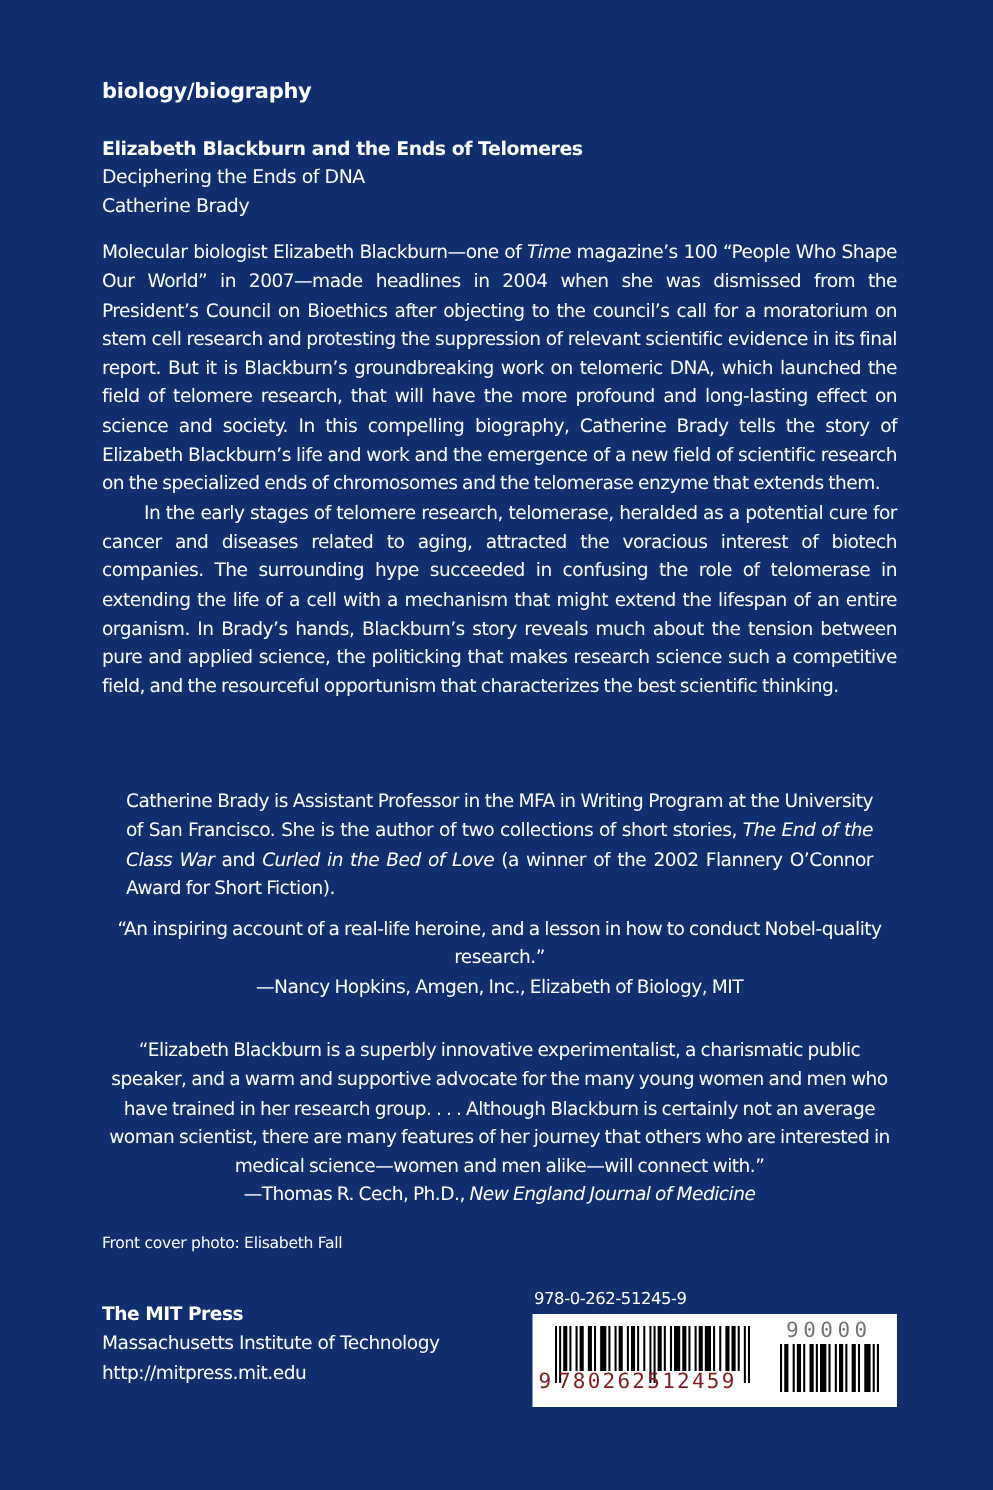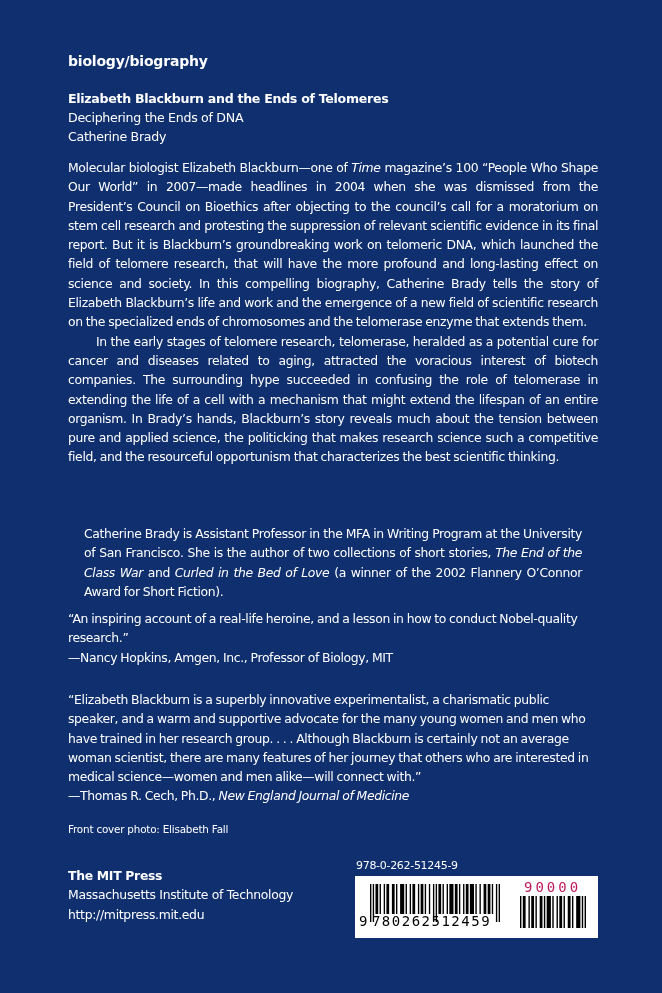--- a/index.html
+++ b/index.html
@@ -18,37 +18,37 @@
     .body-text {
       position: absolute; top: 158px; width: 530px;
       font-size: 12.4px; line-height: 19.3px;
       text-align: justify; letter-spacing: -0.35px; word-spacing: -0.5px;
       hyphens: manual;
     }
     .body-text p { margin: 0; }
     .body-text p.indent { text-indent: 28px; }
     .bio { position: absolute; top: 508px; width: 530px; font-size: 12.4px; line-height: 19.3px; text-align: justify; letter-spacing: -0.35px; word-spacing: -0.5px; }
     .bio p { margin: 16px; }
-    .quote { position: absolute; width: 530px; font-size: 12.4px; line-height: 19.3px; letter-spacing: -0.35px; word-spacing: -0.5px; }
+    .quote { position: absolute; width: 530px; font-size: 12.4px; line-height: 19.3px; letter-spacing: -0.35px; word-spacing: -0.5px; text-align: center; }
     .quote p { margin: 0; }
     .q1 { top: 609px; }
     .q2 { top: 690px; }
     .credit { position: absolute; top: 823px; font-size: 10.4px; letter-spacing: -0.2px; }
     .publisher { position: absolute; top: 866px; font-size: 12.4px; line-height: 19.3px; letter-spacing: -0.3px; }
     .publisher .press-name { font-weight: bold; }
     .isbn-label { position: absolute; left: 356px; top: 859px; font-size: 11px; letter-spacing: -0.3px; }
     .barcode-box {
       position: absolute; left: 355px; top: 876px; width: 243px; height: 62px;
       background: #ffffff;
     }
     .barcode-main { position: absolute; left: 15px; top: 8px; width: 130px; height: 38px; }
     .barcode-addon { position: absolute; left: 165px; top: 20px; width: 66px; height: 32px; }
-    .barcode-digits { position: absolute; left: 4px; top: 37px; font-family: "DejaVu Sans Mono", monospace; font-size: 14px; color: #000000; letter-spacing: 1.5px; background: transparent; }
+    .barcode-digits { position: absolute; left: 4px; top: 37px; font-family: "DejaVu Sans Mono", monospace; font-size: 14px; color: #7f1d1d; letter-spacing: 1.5px; background: transparent; }
     .barcode-digits .first { margin-right: 3px; }
-    .addon-digits { position: absolute; left: 169px; top: 3px; font-family: "DejaVu Sans Mono", monospace; font-size: 14px; color: #be185d; letter-spacing: 3px; }
+    .addon-digits { position: absolute; left: 169px; top: 3px; font-family: "DejaVu Sans Mono", monospace; font-size: 14px; color: #737373; letter-spacing: 3px; }
     em { font-style: italic; }
   </style>
 </head>
 <body>
 
 <div class="page">
 
   <div class="category">biology/biography</div>
 
   <div class="title-block">
@@ -61,21 +61,21 @@
     <p><span>Molecular biologist Elizabeth Blackburn—one of </span><em>Time</em><span> magazine’s 100 “People Who Shape Our World” in 2007—made headlines in 2004 when she was dismissed from the President’s Council on Bioethics after objecting to the council’s call for a mora­torium on stem cell research and protesting the suppression of relevant scientific evidence in its final report. But it is Blackburn’s groundbreaking work on telomeric DNA, which launched the field of telomere research, that will have the more pro­found and long-lasting effect on science and society. In this compelling biography, Catherine Brady tells the story of Elizabeth Blackburn’s life and work and the emer­gence of a new field of scientific research on the specialized ends of chromosomes and the telomerase enzyme that extends them.</span></p>
     <p class="indent">In the early stages of telomere research, telomerase, heralded as a potential cure for cancer and diseases related to aging, attracted the voracious interest of biotech companies. The surrounding hype succeeded in confusing the role of telomerase in extending the life of a cell with a mechanism that might extend the lifespan of an entire organism. In Brady’s hands, Blackburn’s story reveals much about the tension between pure and applied science, the politicking that makes research science such a competitive field, and the resourceful opportunism that characterizes the best sci­entific thinking.</p>
   </div>
 
   <div class="bio">
     <p><span>Catherine Brady is Assistant Professor in the MFA in Writing Program at the Univer­sity of San Francisco. She is the author of two collections of short stories, </span><em>The End of the Class War</em><span> and </span><em>Curled in the Bed of Love</em><span> (a winner of the 2002 Flannery O’Connor Award for Short Fiction).</span></p>
   </div>
 
   <div class="quote q1">
     <p>“An inspiring account of a real-life heroine, and a lesson in how to conduct Nobel-quality research.”</p>
-    <p>—Nancy Hopkins, Amgen, Inc., Professor of Biology, MIT</p>
+    <p>—Nancy Hopkins, Amgen, Inc., Elizabeth of Biology, MIT</p>
   </div>
 
   <div class="quote q2">
     <p>“Elizabeth Blackburn is a superbly innovative experimentalist, a charismatic public speaker, and a warm and supportive advocate for the many young women and men who have trained in her research group. . . . Although Blackburn is certainly not an average woman scientist, there are many features of her journey that others who are interested in medical science—women and men alike—will connect with.”</p>
     <p><span>—Thomas R. Cech, Ph.D., </span><em>New England Journal of Medicine</em></p>
   </div>
 
   <div class="credit">Front cover photo: Elisabeth Fall</div>
 
   <div class="publisher">

